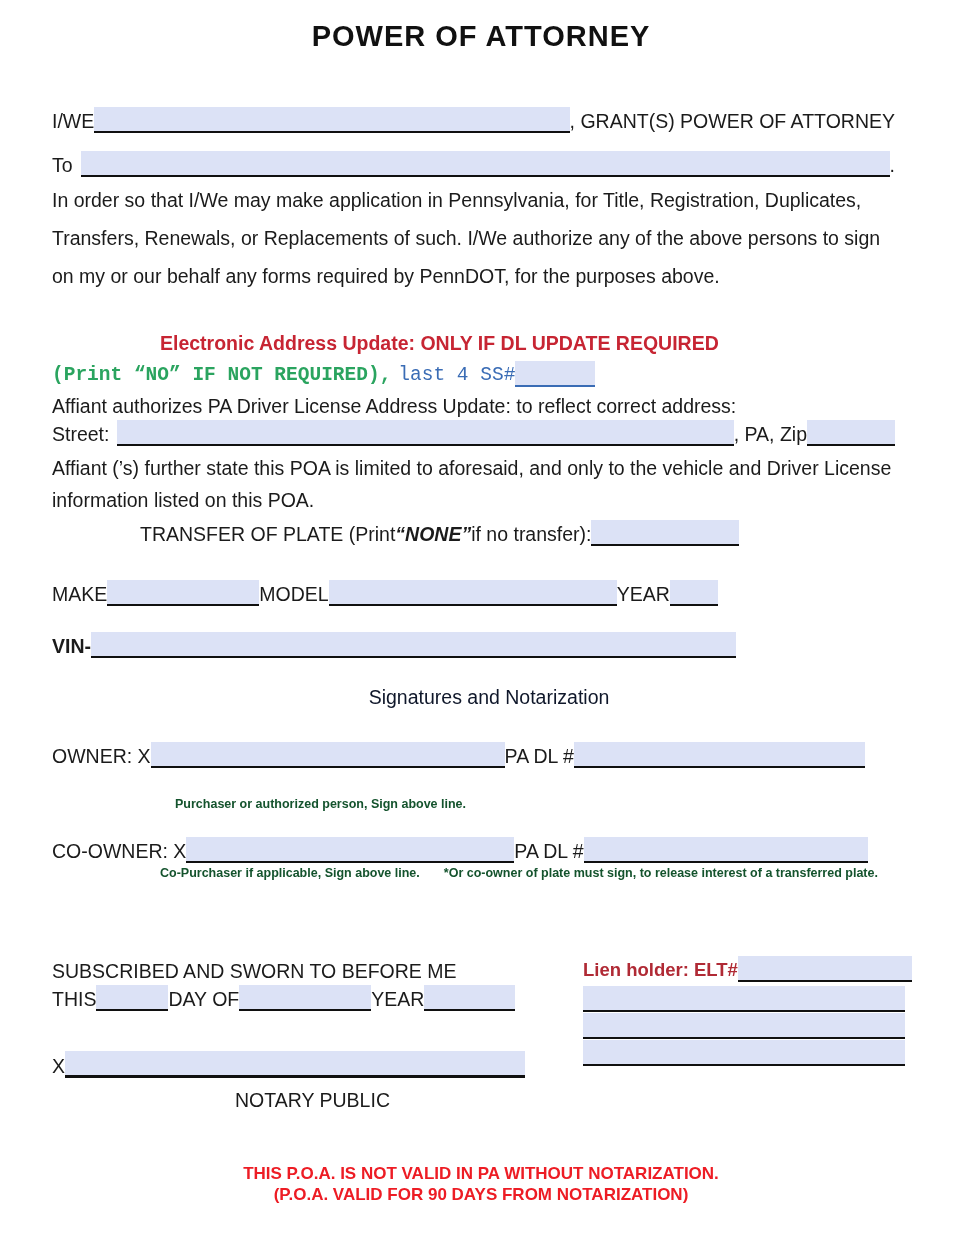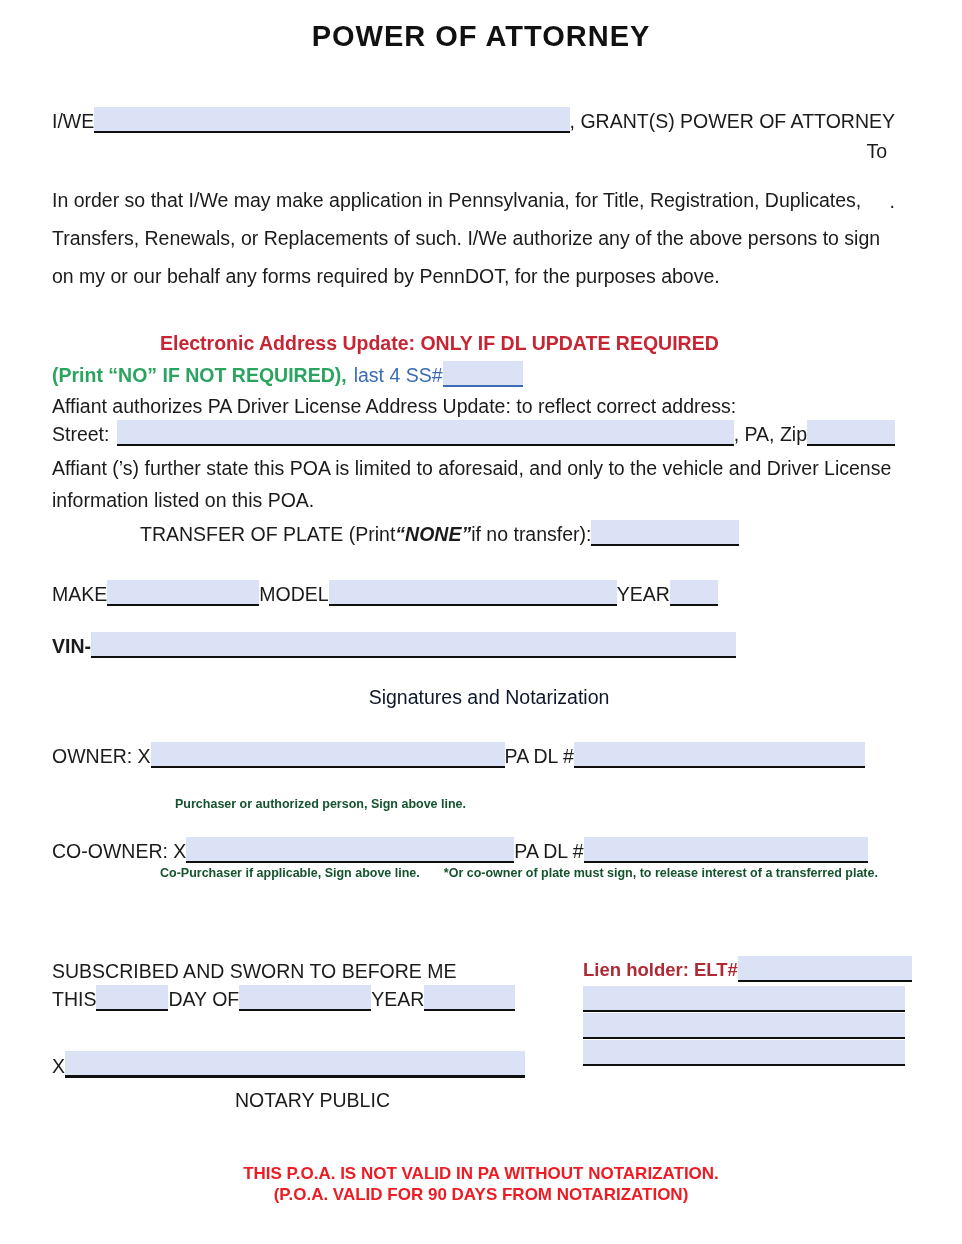--- a/index.html
+++ b/index.html
@@ -45,33 +45,33 @@
 <div class="page">
 
   <h1 class="title">POWER OF ATTORNEY</h1>
 
   <div class="row" style="top:107px;">
     <span class="lbl">I/WE</span>
     <span class="fld grow"></span>
     <span class="lbl">, GRANT(S) POWER OF ATTORNEY</span>
   </div>
 
-  <div class="row" style="top:139px;flex-direction:column;">
+  <div class="row" style="top:151px;">
     <span class="lbl" style="margin-right:8px;">To</span>
     <span class="fld grow"></span>
     <span class="lbl">.</span>
   </div>
 
   <p class="para" style="top:181px;">In order so that I/We may make application in Pennsylvania, for Title, Registration, Duplicates, Transfers, Renewals, or Replacements of such. I/We authorize any of the above persons to sign on my or our behalf any forms required by PennDOT, for the purposes above.</p>
 
   <div style="position:absolute;top:331px;left:160px;">
     <span class="red-b">Electronic Address Update: ONLY IF DL UPDATE REQUIRED</span>
   </div>
 
-  <div class="row" style="top:361px;">
+  <div class="row" style="top:361px;font-family:Liberation Mono, monospace;">
     <span class="green-b">(Print “NO” IF NOT REQUIRED),</span>
     <span class="blue-t">last 4 SS#</span>
     <span class="fld fld-blue" style="width:80px;"></span>
   </div>
 
   <div class="row" style="top:420px;">
     <span class="lbl" style="margin-right:8px;">Street:</span>
     <span class="fld grow"></span>
     <span class="lbl">, PA, Zip</span>
     <span class="fld" style="width:88px;"></span>

